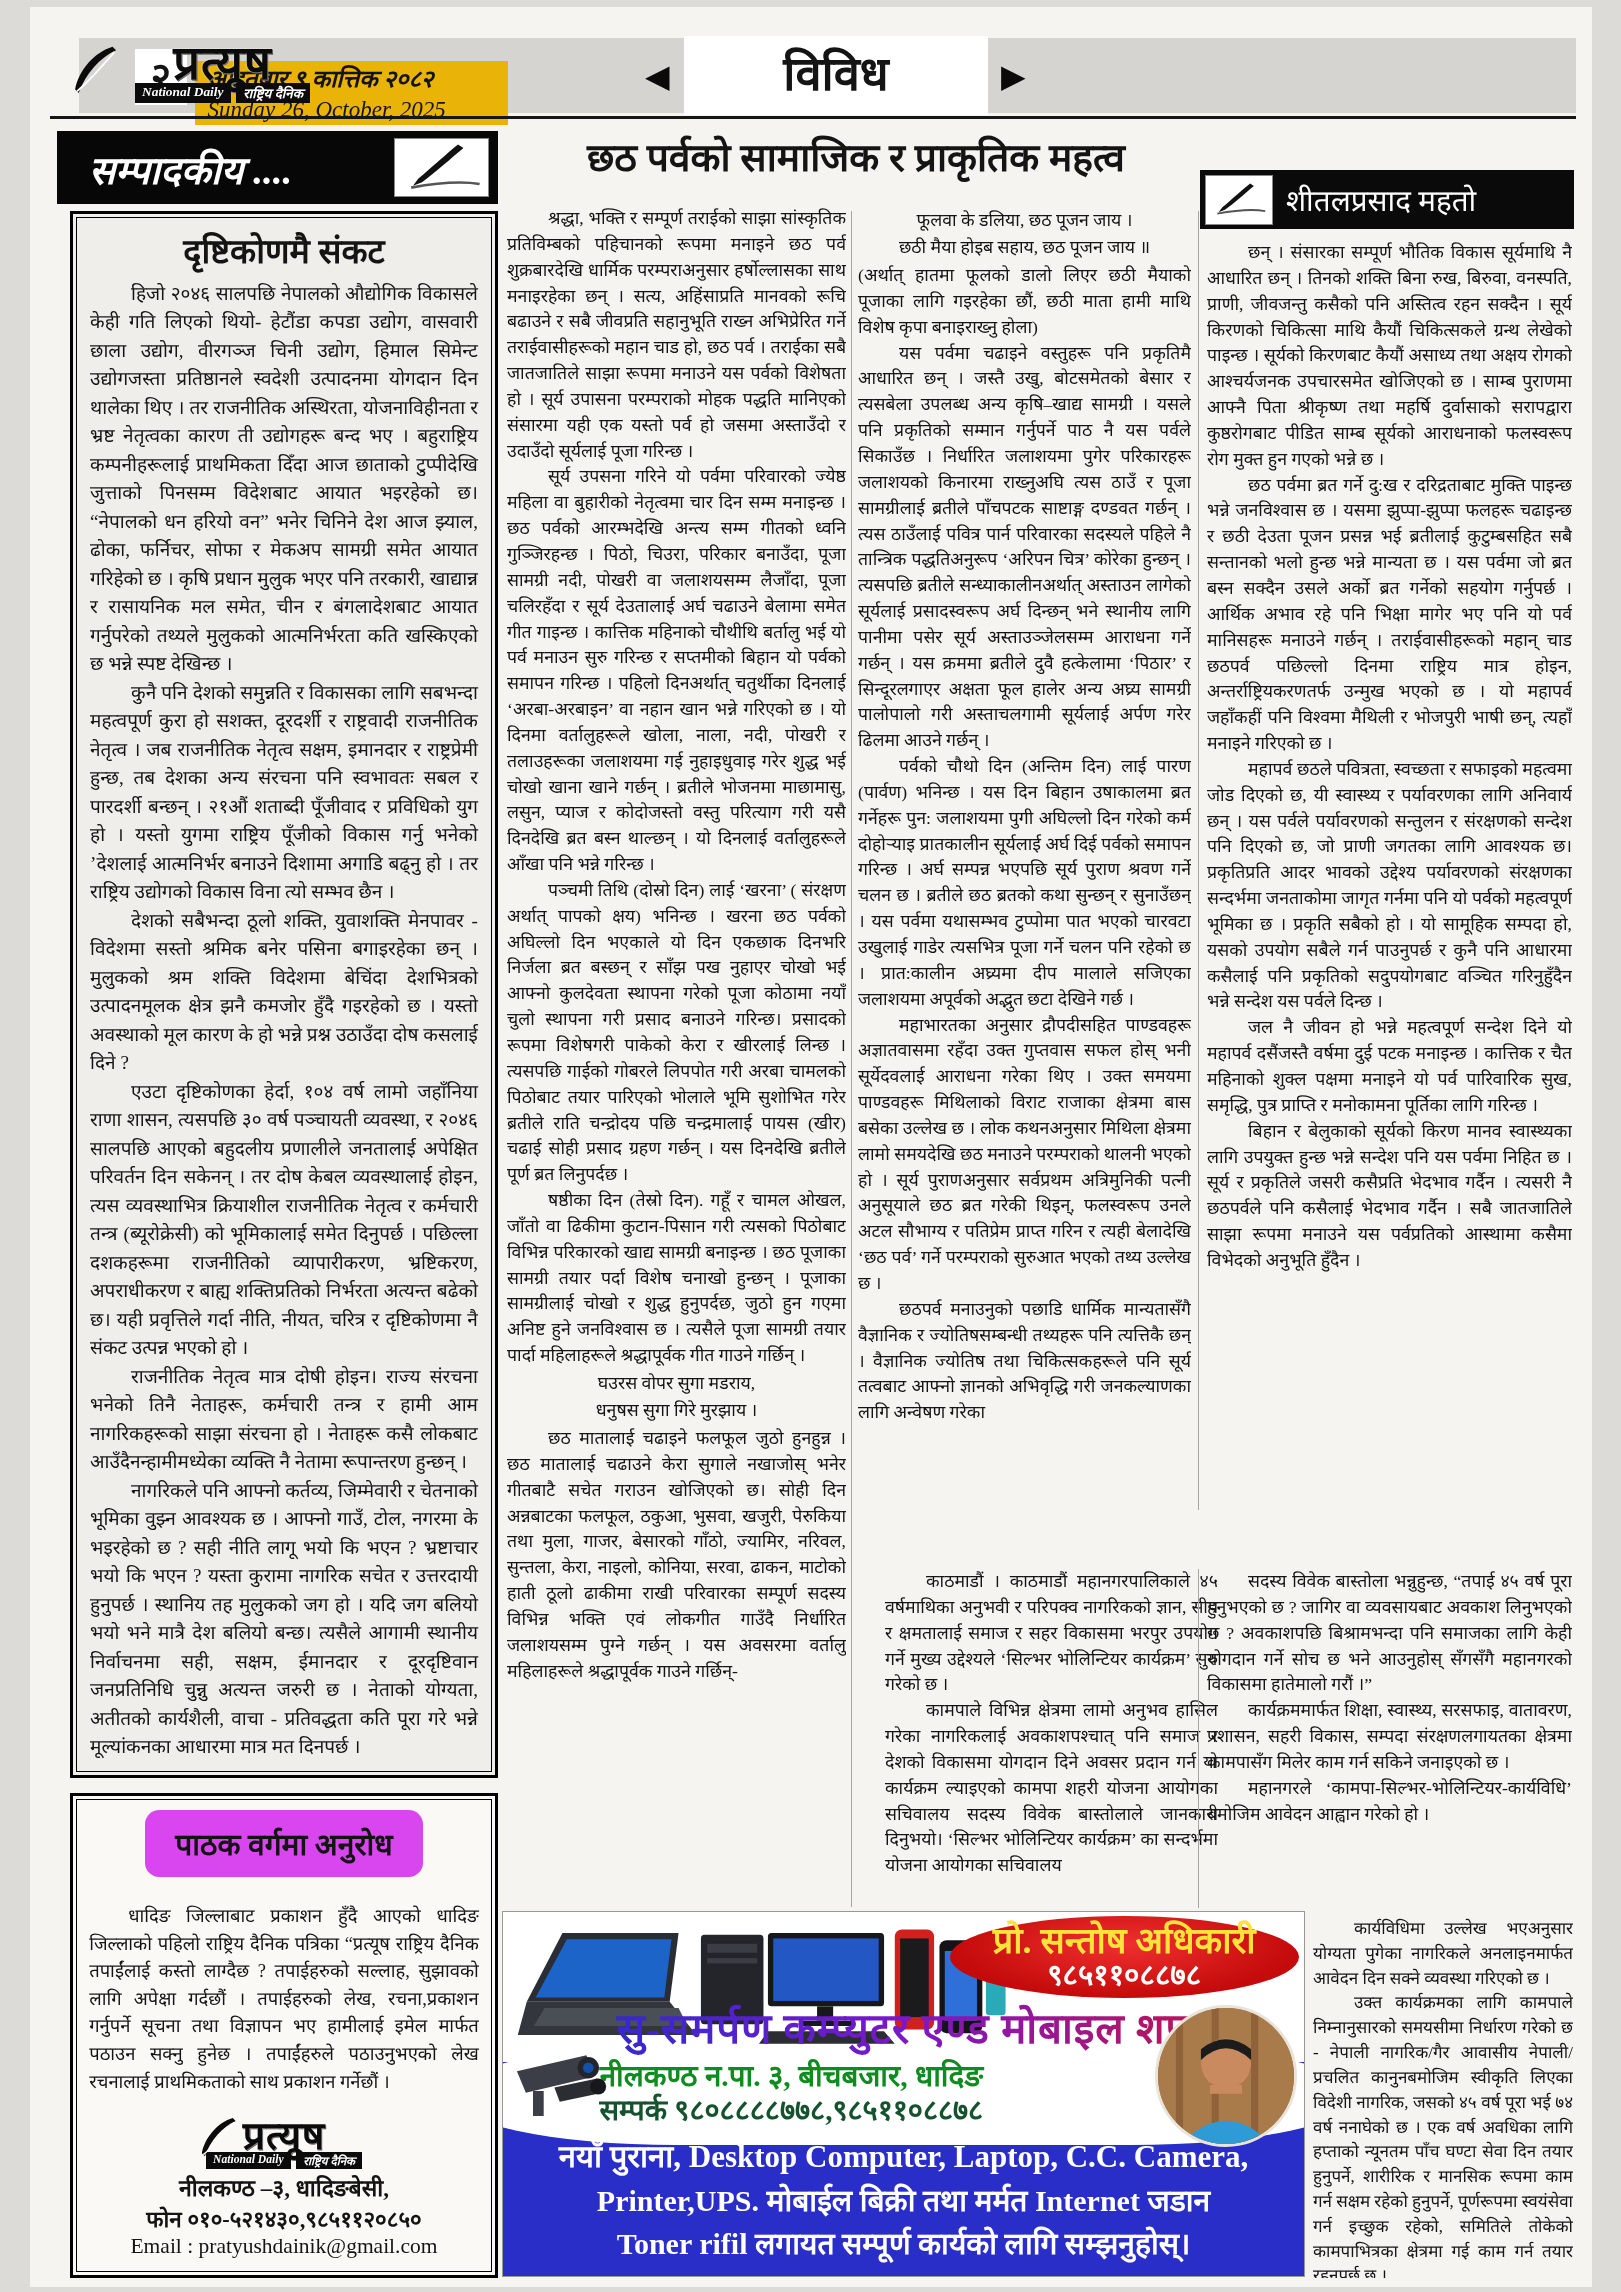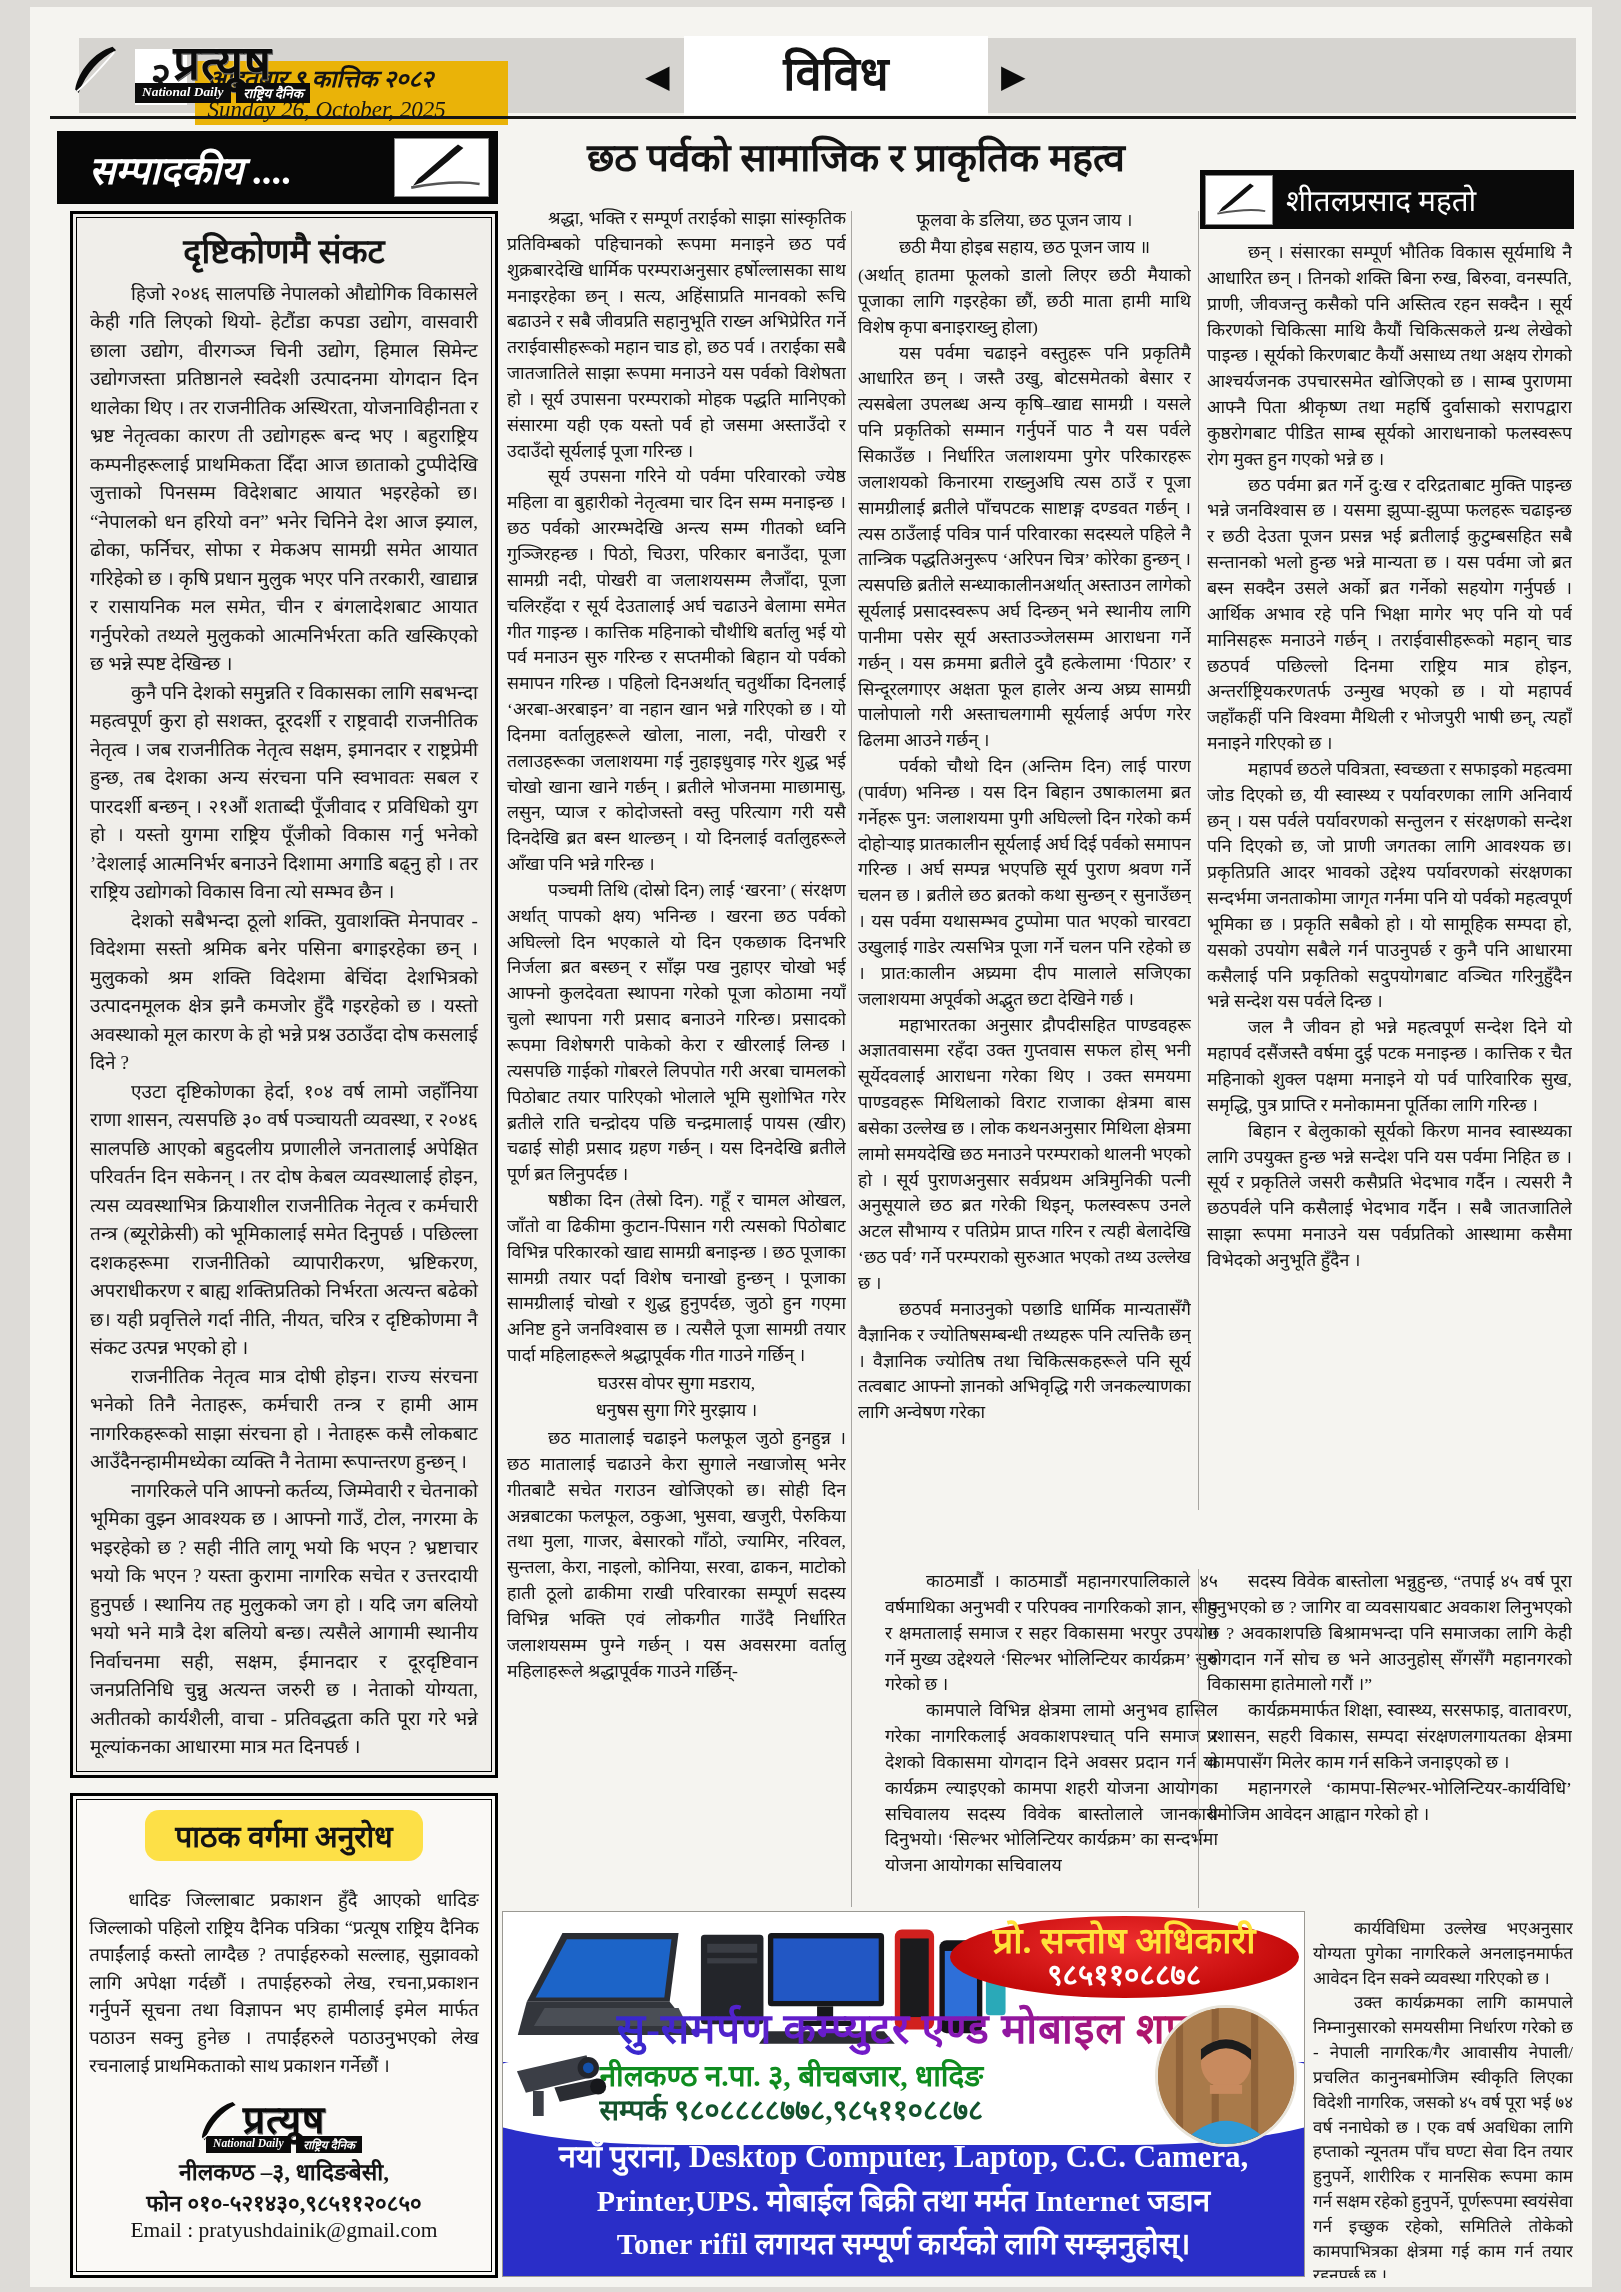--- a/index.html
+++ b/index.html
@@ -40,21 +40,21 @@
   .edbox .inner{position:absolute;left:2.7px;top:2.7px;right:2.7px;bottom:2.7px;border:0.9px solid #000;
                 padding:7.2px 13.4px;overflow:hidden;}
   .ed-title{text-align:center;font-weight:bold;font-size:34px;margin:1.8px 0 7.2px;}
   .ed-p, .body-p{font-size:18.4px;line-height:1.46;text-align:justify;text-indent:41px;margin:0;}
   .ed-p{font-size:19px;line-height:1.5;}
 
   .readerbox{position:absolute;left:70px;top:1793px;width:428px;height:485px;background:#faf9f6;
              border:3.6px solid #000;box-sizing:border-box;}
   .readerbox .inner{position:absolute;left:2.7px;top:2.7px;right:2.7px;bottom:2.7px;border:0.9px solid #000;
                     padding:7.2px 12.5px;overflow:hidden;text-align:center;}
-  .reader-title{display:inline-block;background:#fde047;border-radius:14.3px;padding:5px 30px;
+  .reader-title{display:inline-block;background:#d946ef;border-radius:14.3px;padding:13px 30px;
                 font-weight:bold;font-size:30px;margin:3.6px auto 7.2px;}
   .reader-body{font-size:18.4px;line-height:1.5;text-align:justify;text-indent:39px;}
   .contact{margin-top:9px;}
   .contact .addr{font-weight:bold;font-size:23px;margin-top:1.8px;}
   .contact .phone{font-weight:bold;font-size:22.4px;}
   .contact .email{font-size:21.5px;}
 
   
   .a1-headline{position:absolute;left:502px;top:129px;width:708px;text-align:center;
                font-weight:bold;font-size:39px;}

